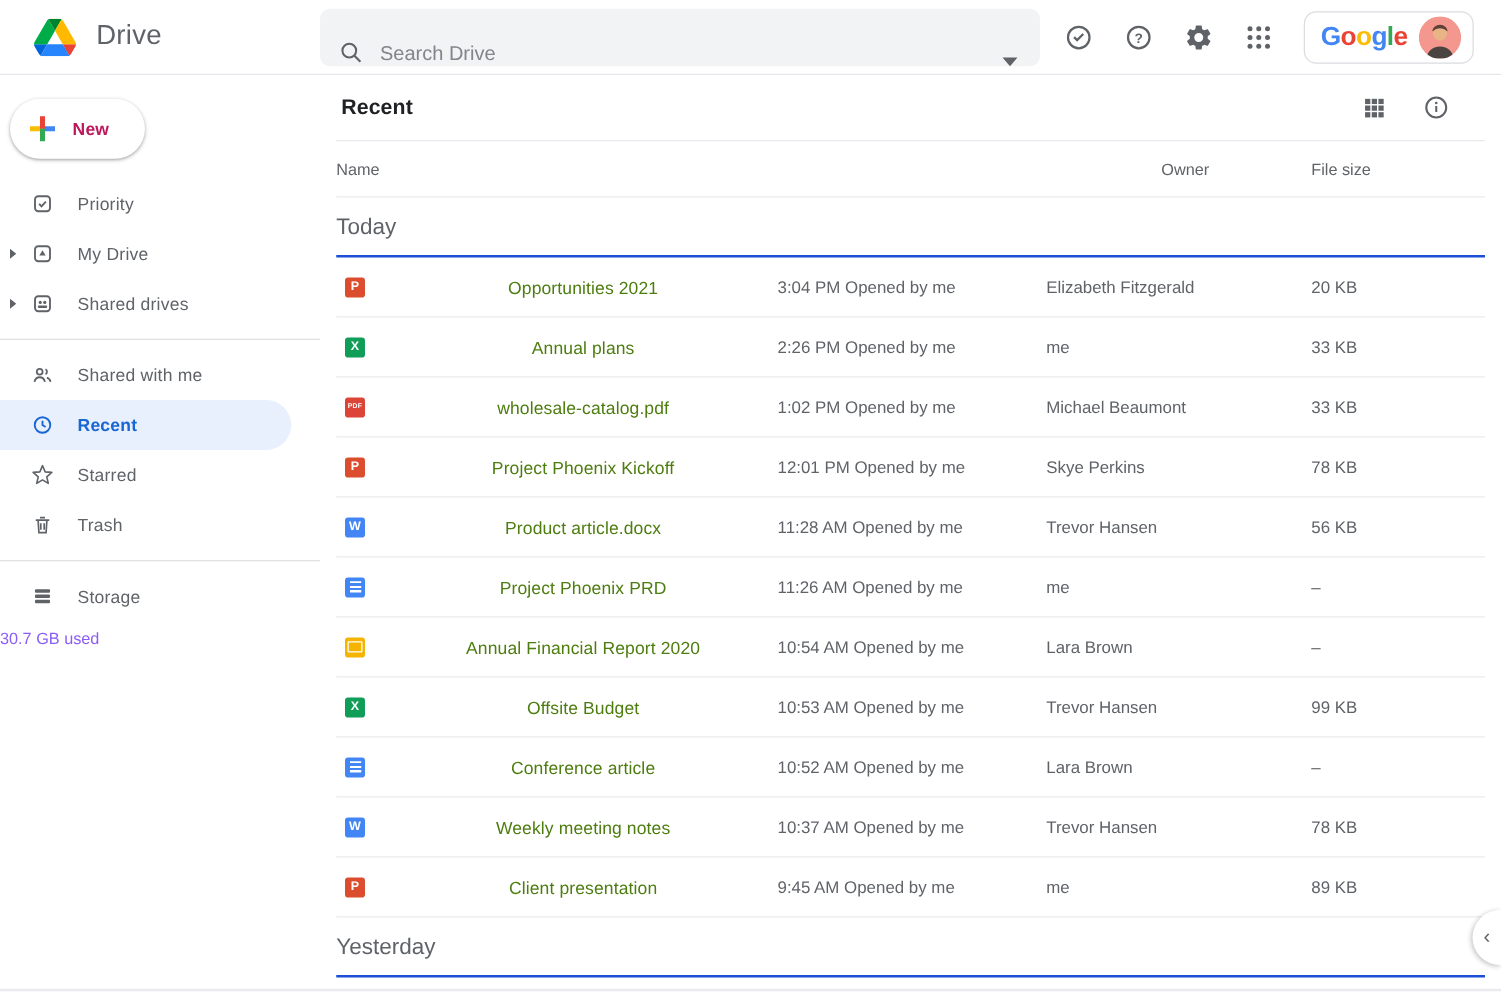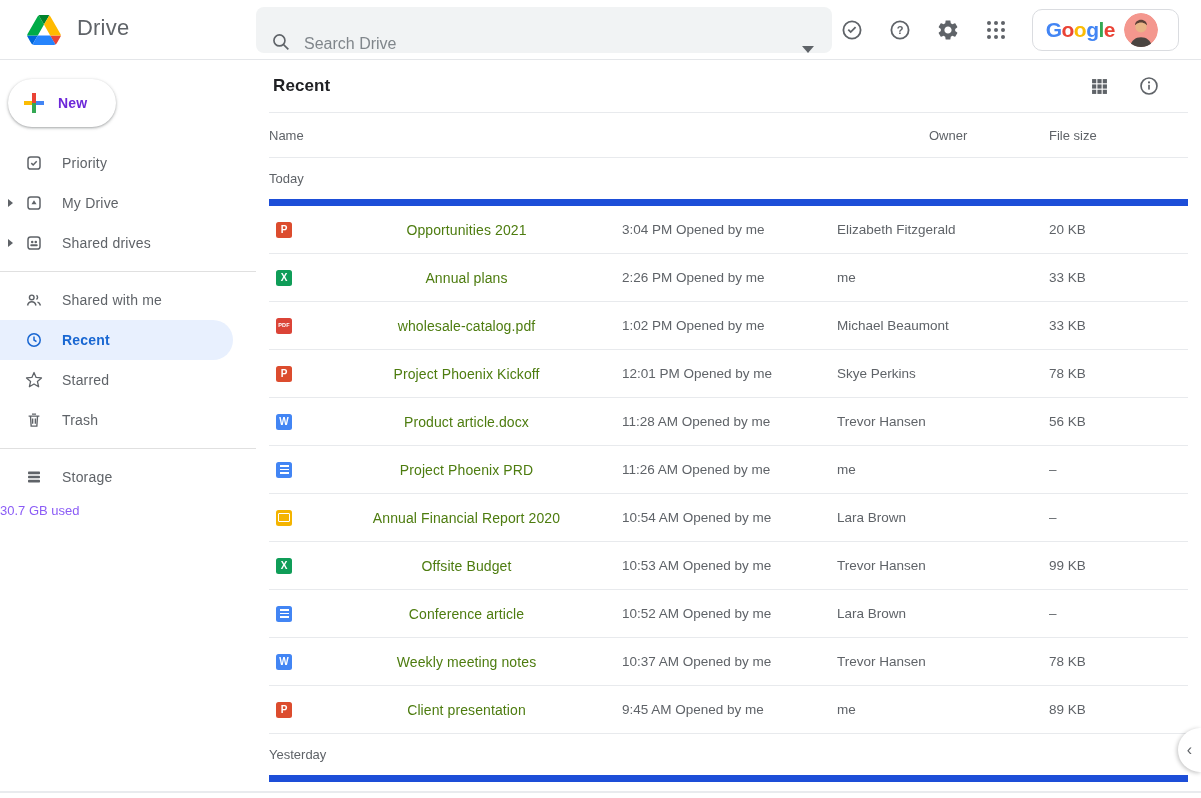--- a/index.html
+++ b/index.html
@@ -12,50 +12,50 @@
   
   .topbar { height:60px; display:flex; align-items:center; border-bottom:1px solid #e4e6e9; background:#fff; }
   .brand { width:256px; display:flex; padding-left:27px; gap:16px; cursor:pointer; }
   .brand-name { font-size:22px; color:#5f6368; letter-spacing:.2px; }
   .search { width:576px; height:46px; background:#f1f3f4; border-radius:8px; display:flex; align-items:flex-end; padding:0 18px 0 14px; }
   .search input { flex:1; border:none; background:transparent; outline:none; font-size:16px; color:#202124; margin-left:12px; font-family:"Liberation Sans",sans-serif; }
   .search input::placeholder { color:#80868b; }
   .search-caret { width:0; height:0; border-left:6px solid transparent; border-right:6px solid transparent; border-top:7px solid #5f6368; cursor:pointer; }
   .top-actions { flex:1; display:flex; align-items:center; justify-content:flex-end; gap:24px; padding-right:22px; }
   .icon-btn { width:24px; height:24px; display:flex; align-items:center; justify-content:center; cursor:pointer; background:none; border:none; }
-  .google-badge { height:42px; border:1px solid #dadce0; border-radius:10px; background:#fff; display:flex; align-items:center; gap:9px; padding:0 20px 0 13px; cursor:pointer; }
+  .google-badge { height:42px; border:1px solid #dadce0; border-radius:10px; background:#fff; display:flex; align-items:center; gap:9px; padding:0 9px 0 13px; cursor:pointer; }
   .google-logo { font-size:21px; font-weight:bold; letter-spacing:-.5px; line-height:1; }
   .avatar { width:34px; height:34px; border-radius:50%; overflow:hidden; flex:0 0 auto; }
 
   
   .layout { display:flex; height:737px; }
 
   
   .sidebar { width:256px; flex:0 0 256px; padding-top:19px; }
   .new-btn { margin-left:8px; height:48px; width:108px; border:none; border-radius:24px; background:#fff; display:flex; align-items:center; gap:12px; padding:0 0 0 14px; cursor:pointer;
     box-shadow:0 1px 2px 0 rgba(60,64,67,.30), 0 1px 3px 1px rgba(60,64,67,.15); }
-  .new-label { font-size:14px; color:#6d28d9; font-weight:bold; letter-spacing:.2px; }
+  .new-label { font-size:14px; color:#be185d; font-weight:bold; letter-spacing:.2px; }
   .nav { list-style:none; margin-top:16px; }
   .nav-item { height:40px; position:relative; display:block; color:#5f6368; font-size:14px; cursor:pointer; }
   .nav-item .caret { position:absolute; left:8px; top:16px; width:0; height:0; border-left:5px solid #5f6368; border-top:4px solid transparent; border-bottom:4px solid transparent; }
   .nav-item .nav-icon { position:absolute; left:25px; top:11px; width:18px; height:18px; }
   .nav-item .nav-label { position:absolute; left:62px; top:50%; transform:translateY(-50%); letter-spacing:.2px; }
   .nav-item.selected { background:#e8f0fe; width:233px; border-radius:0 20px 20px 0; color:#1967d2; font-weight:bold; }
   .side-divider { border:none; border-top:1px solid #e0e0e0; margin:8px 0; }
   .storage-used { margin-top:6px; font-size:13px; color:#8b5cf6; }
 
   
   .main { flex:1; position:relative; }
   .main-header { height:52px; display:flex; align-items:center; padding:0 40px 0 17px; }
   .main-title { font-size:17px; color:#202124; letter-spacing:.1px; }
   .main-header-icons { margin-left:auto; display:flex; gap:26px; align-items:center; }
   .table { margin:0 13px; }
   .col-header { height:46px; display:grid; grid-template-columns:660px 120px 1fr; align-items:center; border-top:1px solid #e8eaed; border-bottom:1px solid #e8eaed; color:#5f6368; font-size:13px; }
   .col-header .col-name { cursor:pointer; }
-  .group-header { height:48px; display:flex; align-items:center; font-size:13px; color:#5f6368; border-bottom:7px solid #1d4ed8; }
+  .group-header { height:48px; display:flex; align-items:center; font-size:18px; color:#5f6368; border-bottom:2px solid #1d4ed8; }
   .file-row { height:48px; display:grid; grid-template-columns:42px 311px 215px 212px 1fr; align-items:center; border-bottom:1px solid #e8eaed; font-size:13.5px; color:#5f6368; cursor:pointer; }
   .cell-icon { padding-left:7px; display:flex; align-items:center; }
   .file-icon { width:16px; height:16px; border-radius:2.5px; display:flex; align-items:center; justify-content:center; }
   .file-icon .glyph { color:#fff; font-weight:bold; font-size:10px; line-height:1; }
   .file-icon[data-shape="pdf"] .glyph { font-size:5.5px; letter-spacing:.2px; }
   .file-icon[data-shape="lines"]::before { content:""; width:9px; height:9px;
     background:linear-gradient(#fff 0 1.7px, transparent 1.7px 3.6px, #fff 3.6px 5.3px, transparent 5.3px 7.2px, #fff 7.2px 9px); }
   .file-icon[data-shape="rect"]::before { content:""; width:10px; height:7px; border:1.5px solid #fff; border-radius:1px; }
   .cell-name { color:#4d7c0f; font-size:14px; letter-spacing:.1px;text-align:center; }
 

